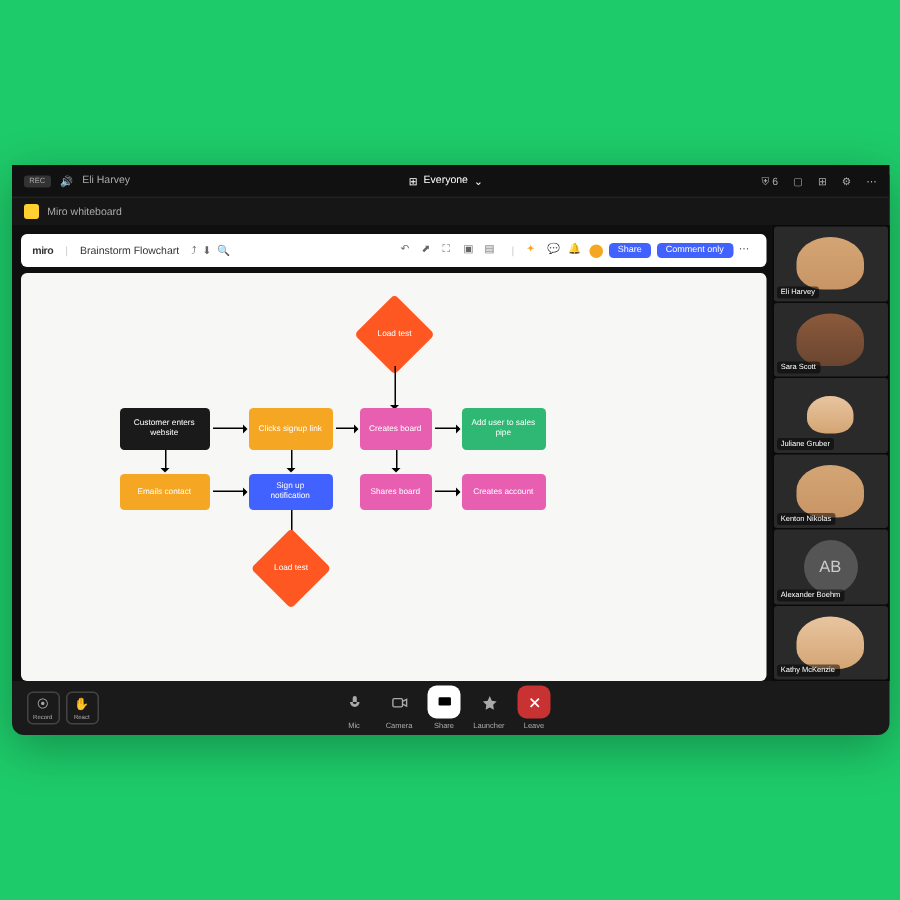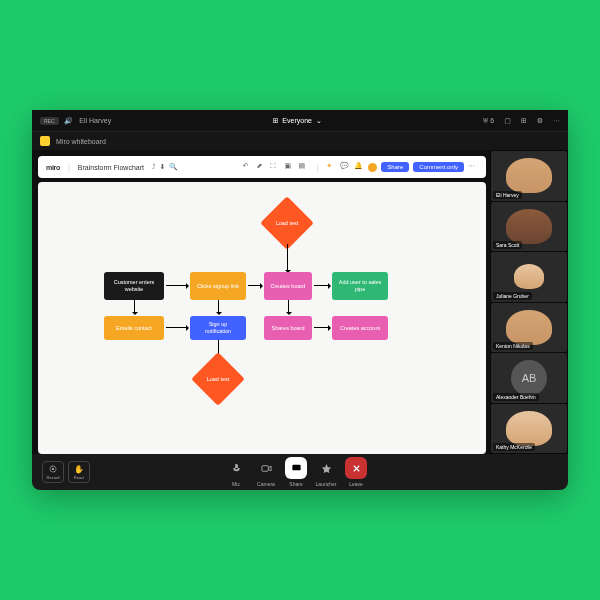--- a/index.html
+++ b/index.html
@@ -1,17 +1,17 @@
 <!DOCTYPE html>
 <html><head>
 <meta charset="utf-8">
 <style>
 *{margin:0;padding:0;box-sizing:border-box;font-family:-apple-system,BlinkMacSystemFont,sans-serif}
 body{width:600px;height:600px;background:#1ecb6a;display:flex;align-items:center;justify-content:center;overflow:hidden}
-.app-window{width:536px;height:380px;background:#1a1a1a;border-radius:8px;display:flex;flex-direction:column;box-shadow:0 8px 32px rgba(0,0,0,.3)}
+.app-window{width:585px;height:380px;background:#1a1a1a;border-radius:8px;display:flex;flex-direction:column;box-shadow:0 8px 32px rgba(0,0,0,.3)}
 .topbar{height:22px;background:#111;display:flex;align-items:center;padding:0 8px;gap:8px;color:#aaa;font-size:7px;border-bottom:1px solid #222}
 .topbar-left{display:flex;align-items:center;gap:6px}
 .topbar-center{flex:1;display:flex;justify-content:center;align-items:center;gap:4px;color:#fff}
 .topbar-right{display:flex;align-items:center;gap:10px}
 .tab-bar{height:18px;background:#161616;display:flex;align-items:center;padding:0 8px;font-size:7px;color:#aaa;gap:6px}
 .content{flex:1;display:flex;background:#0f0f0f}
 .whiteboard-area{flex:1;display:flex;flex-direction:column;padding:6px 4px 0 6px}
 .miro-toolbar{height:22px;background:#fff;border-radius:4px;display:flex;align-items:center;padding:0 8px;gap:8px;font-size:7px;color:#333}
 .miro-logo{font-weight:700;letter-spacing:-0.3px}
 .miro-divider{color:#ccc}

